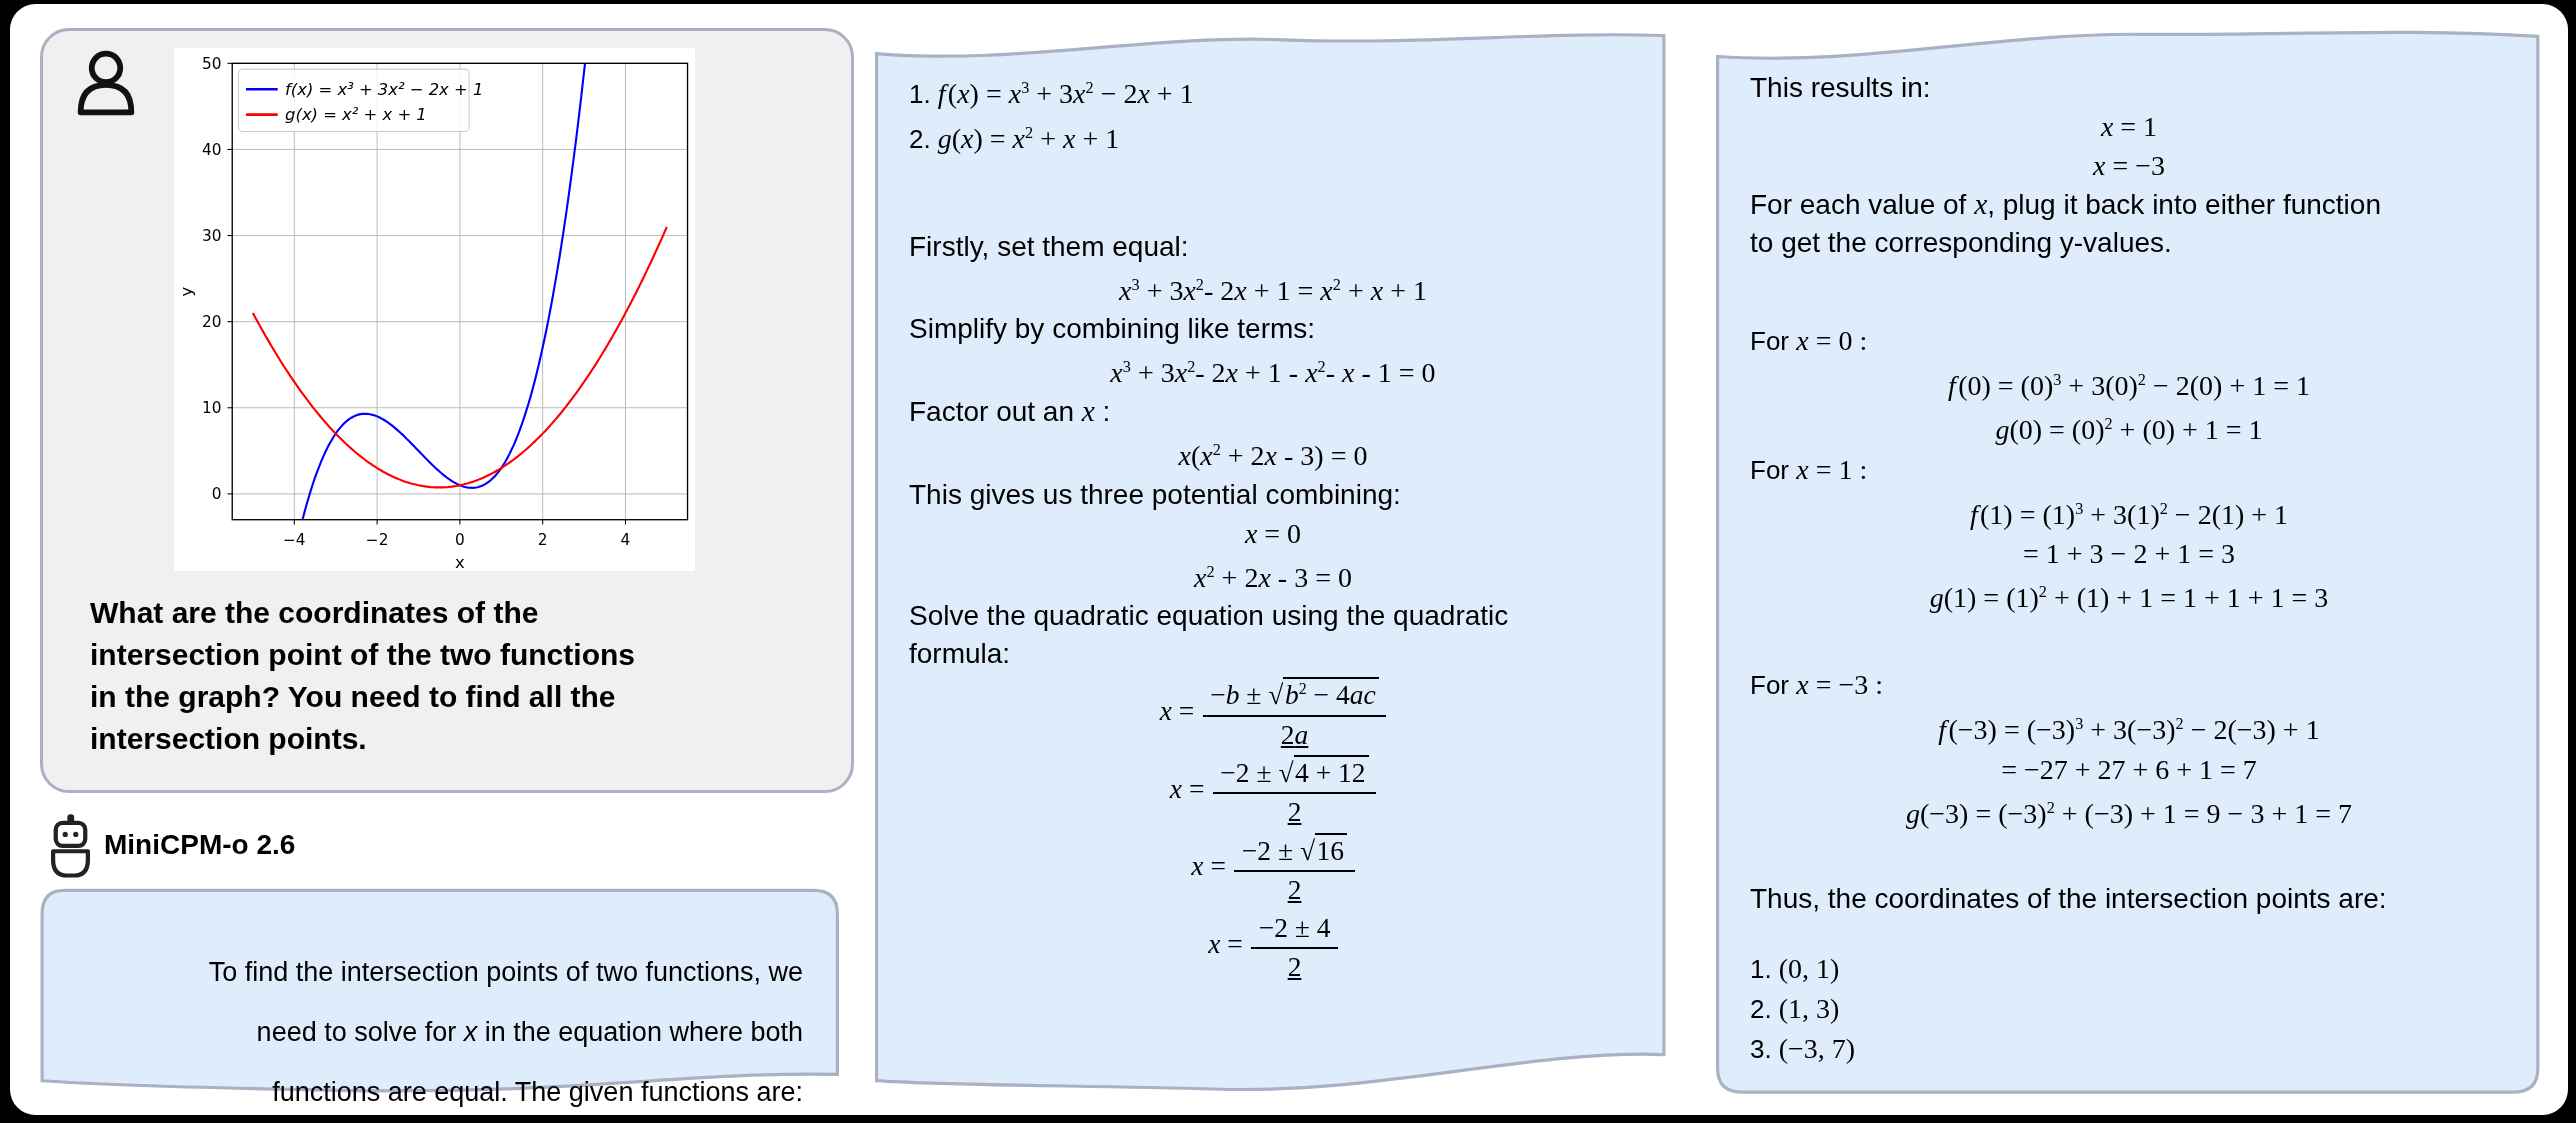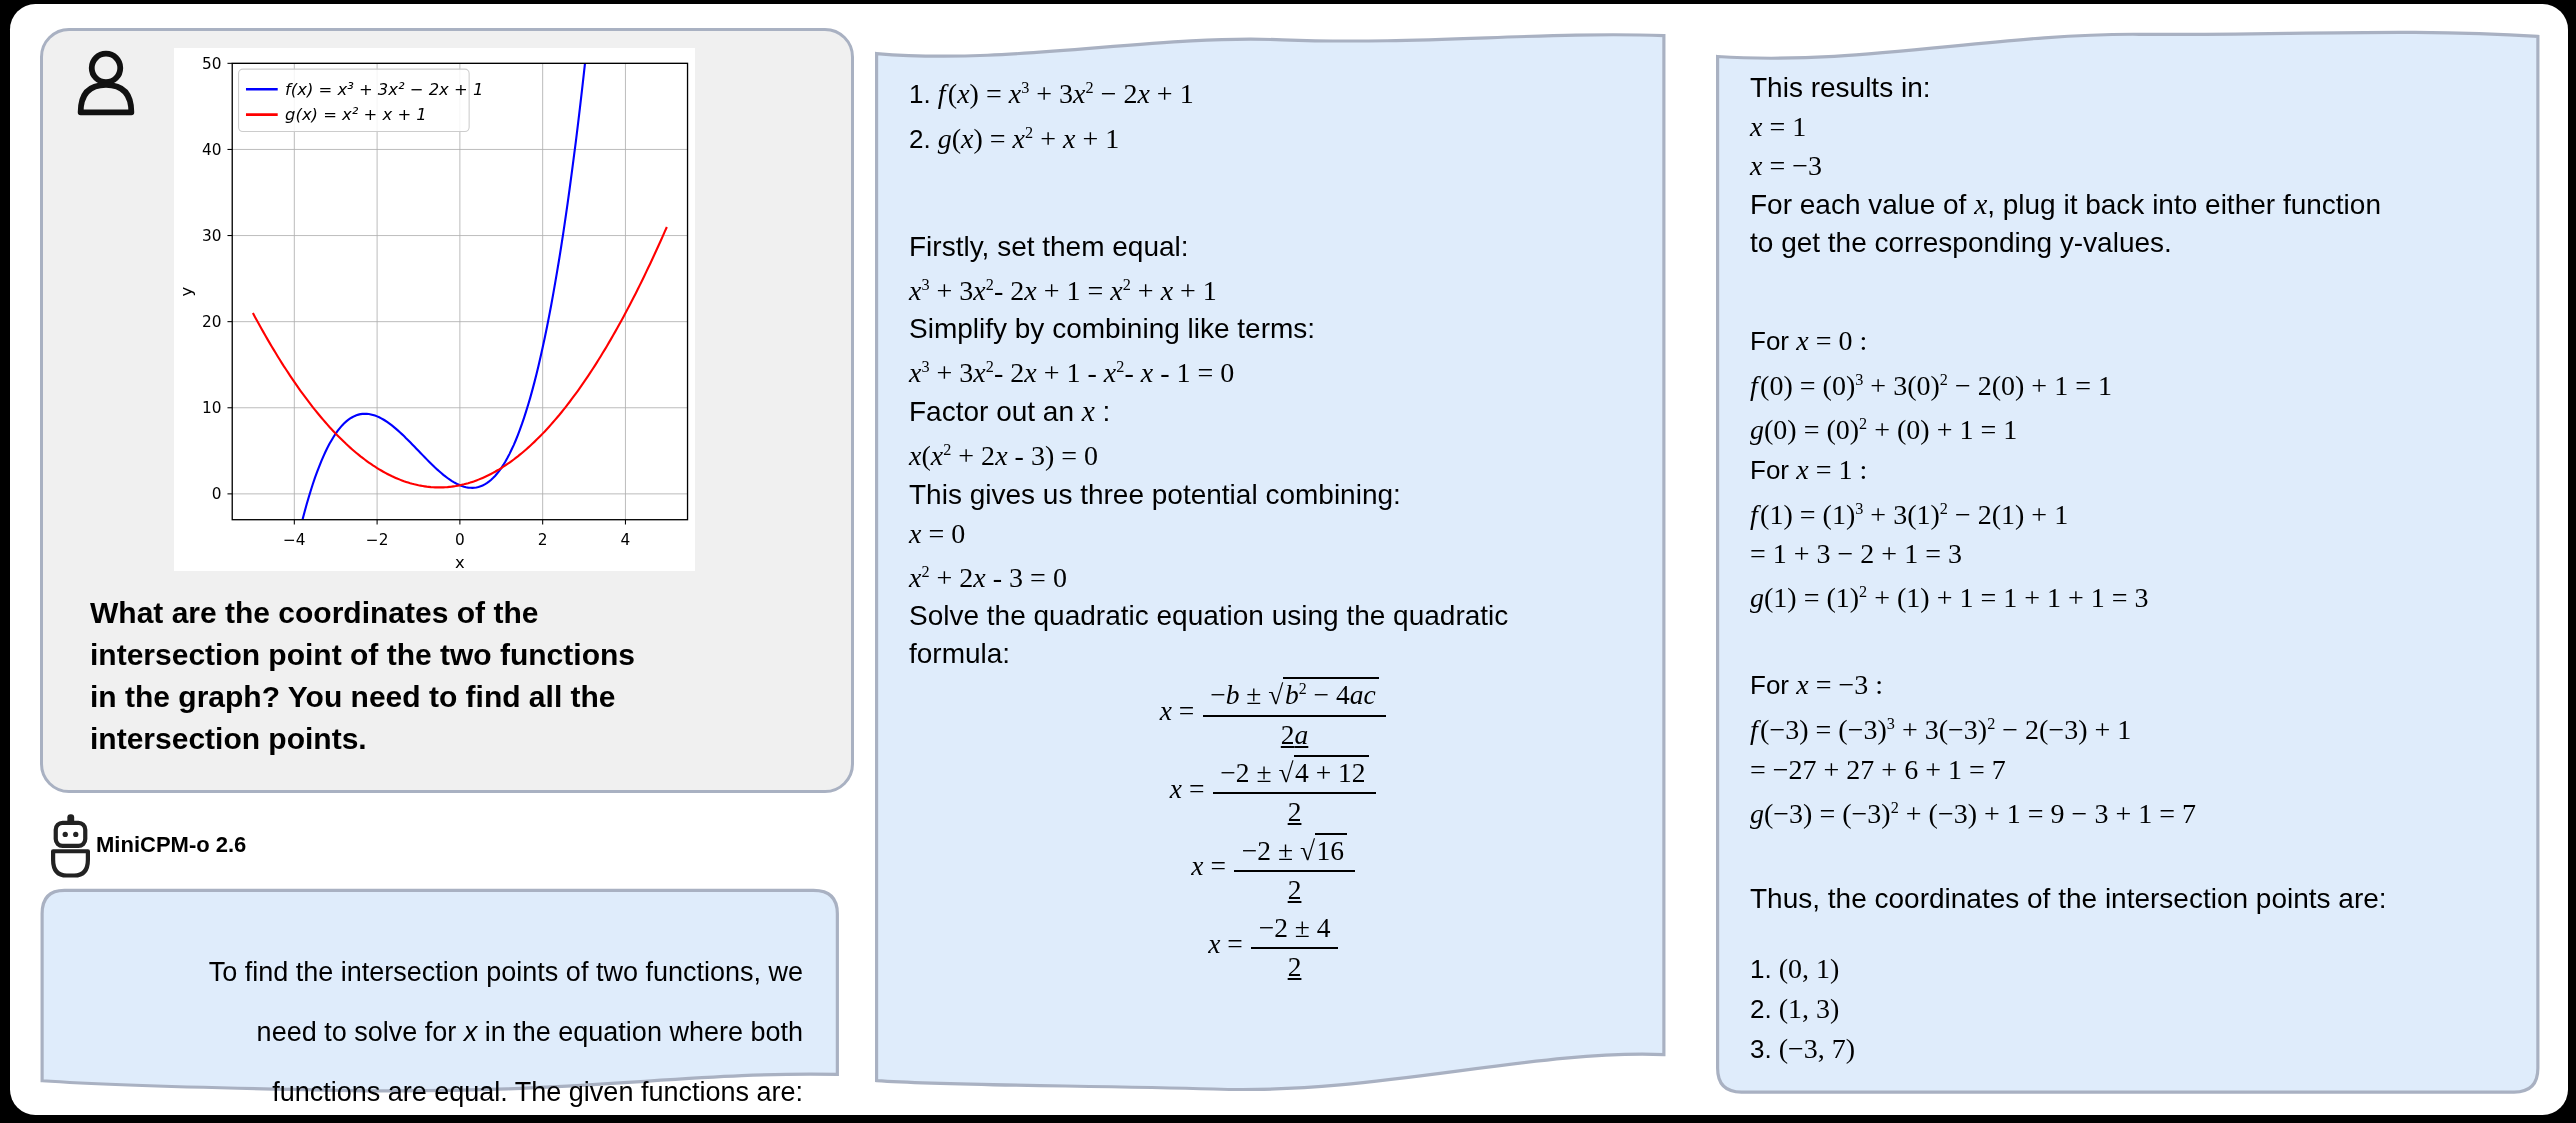--- a/index.html
+++ b/index.html
@@ -6,36 +6,36 @@
   #root{position:relative;width:2576px;height:1123px;background:#000;overflow:hidden;
         font-family:"Liberation Sans",sans-serif;color:#000;}
   .frame{position:absolute;left:9.5px;top:4.2px;width:2558px;height:1111px;background:#ffffff;border-radius:25.4px;}
 
   
   .user-bubble{position:absolute;left:40px;top:27.5px;width:814px;height:765px;background:#f0f0f0;
                border:3.7px solid #a9b1c2;border-radius:29px;box-sizing:border-box;}
   .icon-svg{position:absolute;}
   .plot-wrap{position:absolute;left:174px;top:48px;width:521px;height:523px;background:#ffffff;}
   .question{position:absolute;left:90px;top:592px;width:746px;font-size:30px;line-height:42px;font-weight:bold;}
-  .model-label{position:absolute;left:96px;top:824px;font-size:22px;font-weight:bold;line-height:42px;}
+  .model-label{position:absolute;left:104px;top:824px;font-size:28px;font-weight:bold;line-height:42px;}
   .intro-shape{position:absolute;left:40px;top:888px;}
   .intro-text{position:absolute;left:62px;top:942px;width:741px;font-size:27px;line-height:60px;text-align:right;}
 
   
   .panel-shape{position:absolute;}
   .panel-content{position:absolute;}
   .middle-content{left:909px;top:69px;width:728px;}
   .right-content{left:1750px;top:69px;width:758px;}
 
   
   .t-line{font-family:"Liberation Sans",sans-serif;font-size:28px;line-height:38px;}
   .t-line i{font-family:"Liberation Serif",serif;font-size:105%;}
   .m-line{font-family:"Liberation Serif",serif;font-size:28px;line-height:39px;}
   .m-line .sf,.num-label{font-family:"Liberation Sans",sans-serif;font-size:26px;}
-  .center{}
+  .center{text-align:center;}
   sup{font-size:58%;}
   .frac-line{text-align:center;margin:5.3px 0;font-family:"Liberation Serif",serif;font-size:27.5px;line-height:normal;}
   .frac{display:inline-block;vertical-align:middle;text-align:center;margin-left:8.5px;}
   .fnum{display:block;border-bottom:2.6px solid #000;padding:1.1px 7.4px 3.2px;}
   .fden{display:block;padding-top:2px;text-decoration:underline;}
   .sqrt{white-space:nowrap;}
   .sqrt .rad{border-top:2.6px solid #000;padding:0 3.2px 0 1.6px;}
 </style>
 </head>
 <body>

